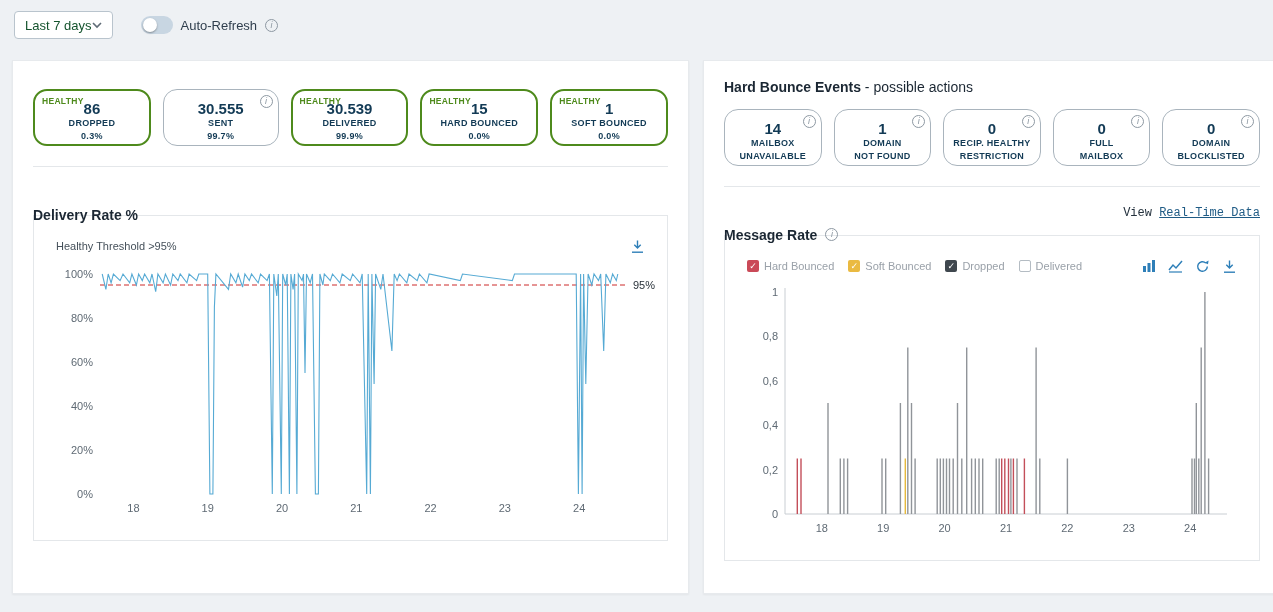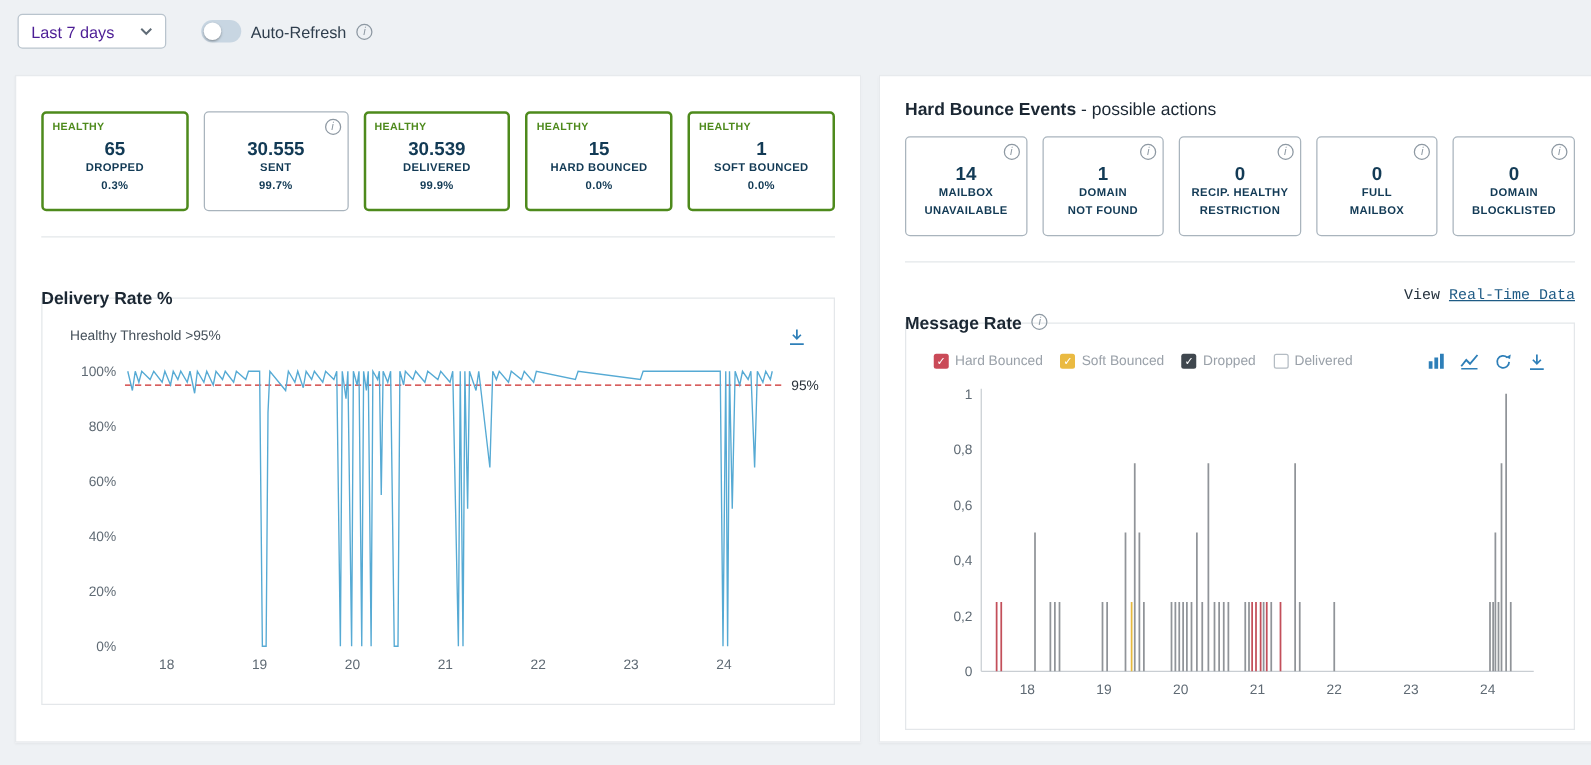--- a/index.html
+++ b/index.html
@@ -2,23 +2,23 @@
 <html><head>
 <meta charset="utf-8">
 <style>
   * { box-sizing: border-box; margin: 0; padding: 0; }
   html,body { width:1273px; height:612px; background:#eef1f4; font-family:"Liberation Sans",sans-serif; overflow:hidden; }
 
   
   header { display:flex; align-items:flex-start; padding:8px 14px 0 14px; gap:28px; height:60px; }
   .title-block h1 { font-size:20px; font-weight:bold; color:#222b33; }
   .title-block .subtitle { font-size:12px; color:#8b9299; margin-top:2px; }
-  .range-select { margin-top:3px; display:inline-flex; align-items:center; gap:20px; height:28px;
+  .range-select { margin-top:3px; display:inline-flex; align-items:center; height:28px;
     padding:0 10px; background:#fff; border:1px solid #b9c4cd; border-radius:4px;
-    font-size:13px; color:#4c1d95; cursor:pointer; font-family:inherit; }
+    font-size:13px; color:#14532d; cursor:pointer; font-family:inherit; }
   .autorefresh { margin-top:8px; display:flex; align-items:center; gap:8px; }
   .toggle { width:32px; height:18px; border-radius:9px; background:#c8d6e2; position:relative; display:inline-block; cursor:pointer; }
   .toggle .knob { position:absolute; left:2px; top:2px; width:14px; height:14px; border-radius:50%; background:#fff; box-shadow:0 1px 2px rgba(0,0,0,.35); }
   .toggle-label { font-size:13px; color:#2f3e4d; }
 
   .info-icon { width:13px; height:13px; border:1px solid #8d98a2; border-radius:50%;
     color:#8d98a2; font-size:9px; line-height:11px; text-align:center; display:inline-block;
     font-style:italic; flex:none; cursor:pointer; }
   .info-icon::after { content:"i"; }
 
@@ -28,21 +28,21 @@
     height:534px; padding:16px 20px; }
   .panel.left { width:677px; }
   .panel.right { flex:1; }
 
   .panel-heading-row { display:flex; align-items:center; gap:9px; height:20px; }
   .panel-heading-row h2, .section-heading-row h2 { font-size:14px; font-weight:bold; color:#1b2733; }
   .heading-rest { font-weight:normal; }
   .status-dot { width:10px; height:10px; border-radius:50%; background:#ea8e96; display:inline-block; }
 
   .cards-row { display:flex; gap:12px; margin-top:12px; }
-  .stat-card { position:relative; flex:1 1 0; height:80px; border:1px solid #a9b4bd; border-radius:4px;
+  .stat-card { position:relative; flex:1 1 0; height:57px; border:1px solid #a9b4bd; border-radius:14px;
     display:flex; flex-direction:column; align-items:center; justify-content:center; text-align:center;
     padding-top:8px; background:#fff; }
   .stat-card.healthy { border:2px solid #4e8a1c; }
   .stat-value { font-size:15px; font-weight:bold; color:#123a55; }
   .stat-label { font-size:9px; font-weight:bold; color:#123a55; letter-spacing:.3px; line-height:1.5; }
   .healthy-badge { position:absolute; top:5px; left:7px; font-size:8.5px; font-weight:bold; color:#4e8a1c; letter-spacing:.3px; }
   .stat-card .info-icon { position:absolute; top:5px; right:5px; }
 
   .divider { border:none; border-top:1px solid #e4e7ea; margin-top:20px; }
 
@@ -92,21 +92,21 @@
   </div>
 </header>
 
 <main>
 
   <section class="panel left">
 
     <div class="cards-row">
       <div class="stat-card healthy">
         <span class="healthy-badge">HEALTHY</span>
-        <div class="stat-value">65</div>
+        <div class="stat-value">86</div>
         <div class="stat-label">DROPPED</div>
         <div class="stat-label">0.3%</div>
       </div>
       <div class="stat-card">
         <span class="info-icon"></span>
         <div class="stat-value">30.555</div>
         <div class="stat-label">SENT</div>
         <div class="stat-label">99.7%</div>
       </div>
       <div class="stat-card healthy">

